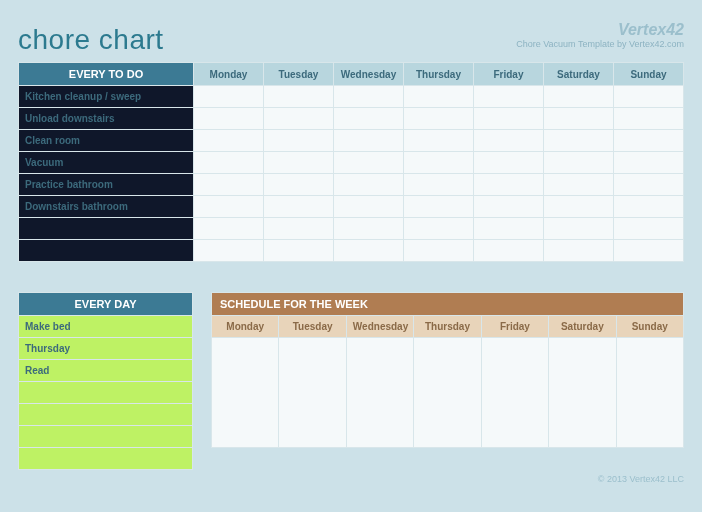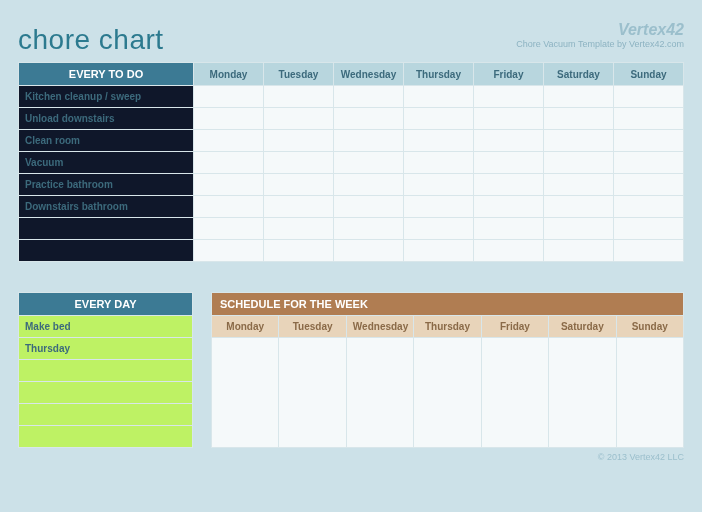--- a/index.html
+++ b/index.html
@@ -187,20 +187,23 @@
         </tr>
     </tbody>
       <tbody id="every-rows">
         <tr>
           <td>Make bed</td>
         </tr>
         <tr>
           <td>Thursday</td>
         </tr>
         <tr>
+          <td>Read</td>
+        </tr>
+        <tr>
           <td></td>
         </tr>
         <tr>
           <td></td>
         </tr>
         <tr>
           <td></td>
         </tr>
         <tr>
           <td></td>

